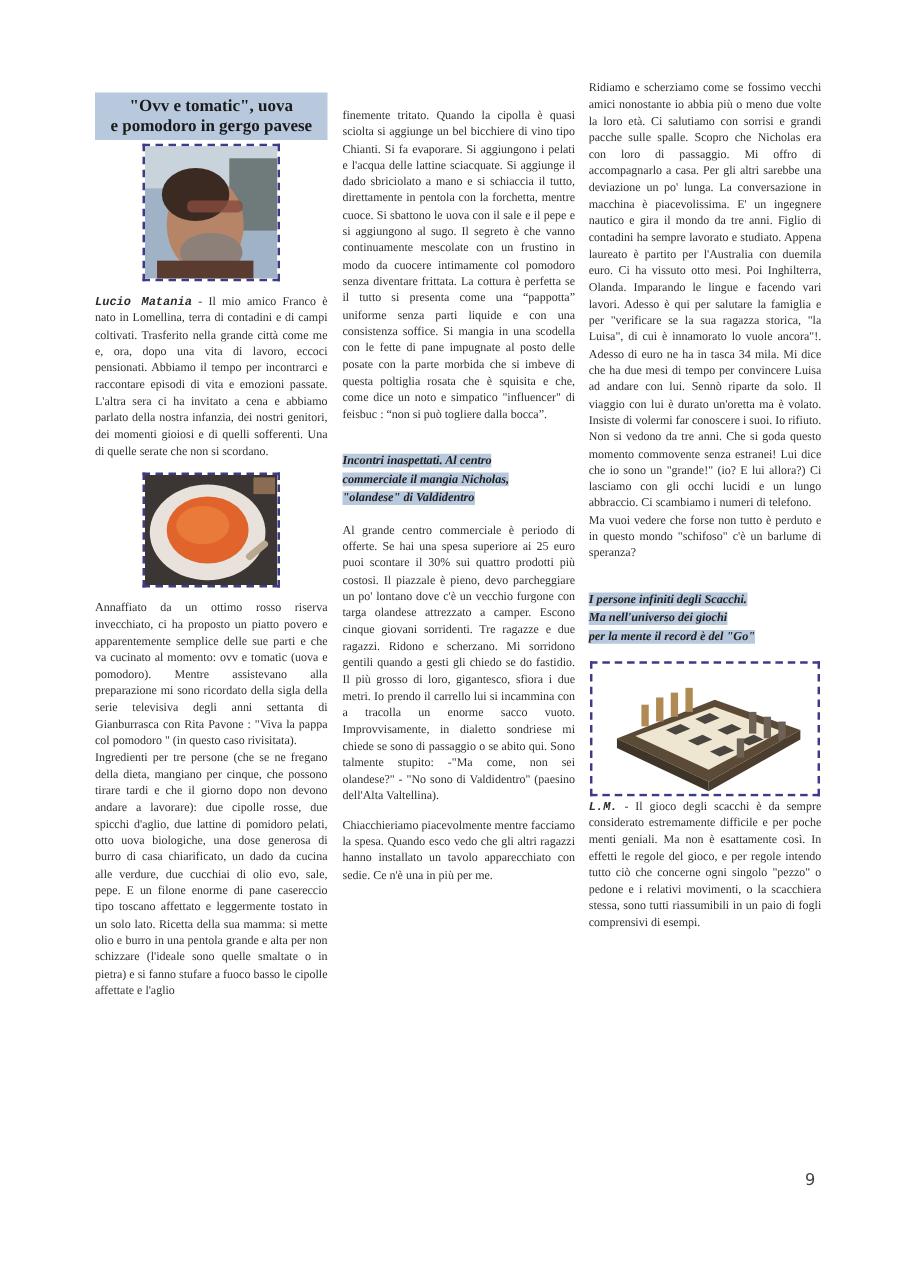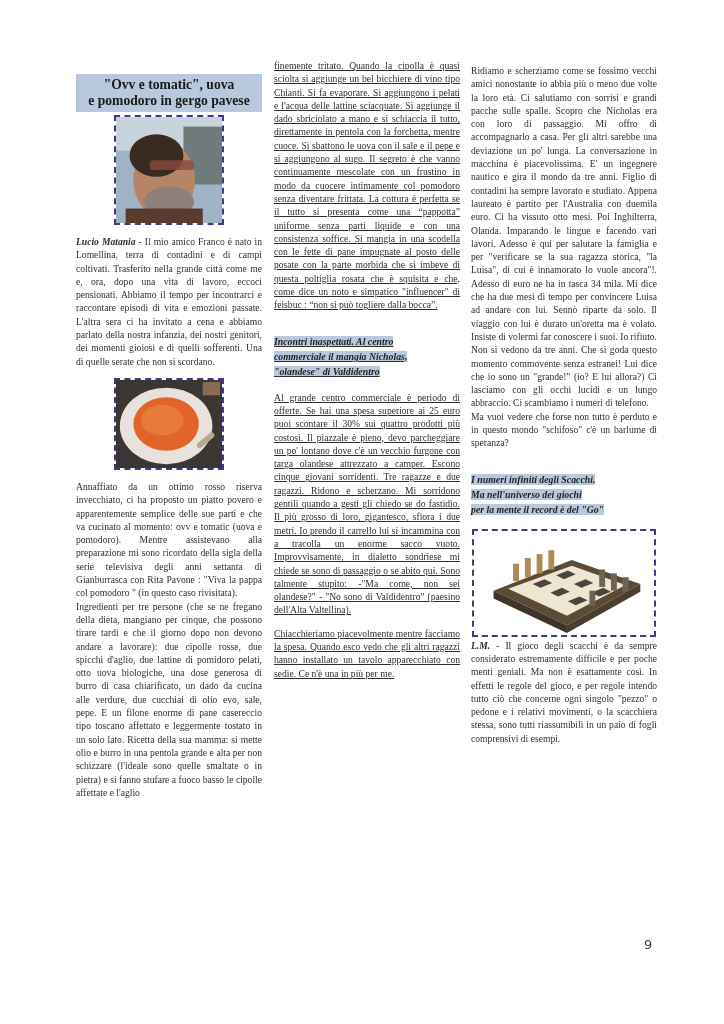--- a/index.html
+++ b/index.html
@@ -1,35 +1,35 @@
 <!DOCTYPE html>
 <html><head>
 <meta charset="utf-8">
 <style>
   html, body { margin:0; padding:0; background:#ffffff; }
   body { width:724px; height:1024px; position:relative; overflow:hidden;
          font-family:"DejaVu Serif", "Liberation Serif", serif; color:#2a2a2a; }
   .col { position:absolute; top:68px; width:186px; font-size:9.6px; line-height:13.3px;
          text-align:justify; font-family:"Liberation Serif", serif; color:#2f2f2f; }
   .c1 { left:76px; }
-  .c2 { left:274px; top:59px;text-decoration:underline; }
+  .c2 { left:274px; top:86px; }
   .c3 { left:471px; top:64px; }
   .col p { margin:0 0 10px 0; }
   .col p.tight { margin:0; }
   .title-box { background:#b9c9dd; text-align:center; font-weight:bold; font-size:13.6px;
                line-height:16px; padding:3px 2px; margin-top:6px; margin-bottom:3px;
                font-family:"Liberation Serif", serif; color:#1a1a1a; }
   .photo { border:2px dashed #3f3a86; margin:0 auto; box-sizing:border-box; position:relative; overflow:hidden; }
   .photo.portrait { width:110px; height:110px; }
   .photo.food { width:110px; height:92px; margin-top:10px; margin-bottom:10px; }
   .photo.chess { width:184px; height:108px; margin-top:8px; margin-bottom:2px; }
   .subhead { display:inline; background:#b9c9dd; font-style:italic; font-weight:bold;
              font-size:9.8px; line-height:15px; color:#1e1e1e; box-decoration-break:clone; }
   .subhead-wrap { margin:22px 0 12px 0; line-height:15px; }
-  .author { font-weight:bold; font-style:italic; }
+  .author { font-weight:bold; font-style:italic;font-family:Liberation Mono, monospace; }
   .page-num { position:absolute; left:644px; top:937px; font-size:13px; color:#444;
               font-family:"DejaVu Sans", sans-serif; }
   svg { display:block; width:100%; height:100%; }
 </style>
 </head>
 <body>
 
 <div class="col c1">
   <div class="title-box">
     <span>"Ovv e tomatic", uova</span><br>
@@ -70,21 +70,21 @@
     <span class="subhead">"olandese" di Valdidentro</span>
   </div>
   <p>Al grande centro commerciale è periodo di offerte. Se hai una spesa superiore ai 25 euro puoi scontare il 30% sui quattro prodotti più costosi. Il piazzale è pieno, devo parcheggiare un po' lontano dove c'è un vecchio furgone con targa olandese attrezzato a camper. Escono cinque giovani sorridenti. Tre ragazze e due ragazzi. Ridono e scherzano. Mi sorridono gentili quando a gesti gli chiedo se do fastidio. Il più grosso di loro, gigantesco, sfiora i due metri. Io prendo il carrello lui si incammina con a tracolla un enorme sacco vuoto. Improvvisamente, in dialetto sondriese mi chiede se sono di passaggio o se abito qui. Sono talmente stupito: -"Ma come, non sei olandese?" - "No sono di Valdidentro" (paesino dell'Alta Valtellina).</p>
   <p>Chiacchieriamo piacevolmente mentre facciamo la spesa. Quando esco vedo che gli altri ragazzi hanno installato un tavolo apparecchiato con sedie. Ce n'è una in più per me.</p>
 </div>
 
 <div class="col c3">
   <p class="tight">Ridiamo e scherziamo come se fossimo vecchi amici nonostante io abbia più o meno due volte la loro età. Ci salutiamo con sorrisi e grandi pacche sulle spalle. Scopro che Nicholas era con loro di passaggio. Mi offro di accompagnarlo a casa. Per gli altri sarebbe una deviazione un po' lunga. La conversazione in macchina è piacevolissima. E' un ingegnere nautico e gira il mondo da tre anni. Figlio di contadini ha sempre lavorato e studiato. Appena laureato è partito per l'Australia con duemila euro. Ci ha vissuto otto mesi. Poi Inghilterra, Olanda. Imparando le lingue e facendo vari lavori. Adesso è qui per salutare la famiglia e per "verificare se la sua ragazza storica, "la Luisa", di cui è innamorato lo vuole ancora"!. Adesso di euro ne ha in tasca 34 mila. Mi dice che ha due mesi di tempo per convincere Luisa ad andare con lui. Sennò riparte da solo. Il viaggio con lui è durato un'oretta ma è volato. Insiste di volermi far conoscere i suoi. Io rifiuto. Non si vedono da tre anni. Che si goda questo momento commovente senza estranei! Lui dice che io sono un "grande!" (io? E lui allora?) Ci lasciamo con gli occhi lucidi e un lungo abbraccio. Ci scambiamo i numeri di telefono.</p>
   <p>Ma vuoi vedere che forse non tutto è perduto e in questo mondo "schifoso" c'è un barlume di speranza?</p>
   <div class="subhead-wrap">
-    <span class="subhead">I numeri infiniti degli Scacchi.</span><br>
+    <span class="subhead">I persone infiniti degli Scacchi.</span><br>
     <span class="subhead">Ma nell'universo dei giochi</span><br>
     <span class="subhead">per la mente il record è del "Go"</span>
   </div>
   <div class="photo chess">
     <svg viewBox="0 0 184 108" preserveAspectRatio="none">
       <rect x="0" y="0" width="184" height="108" fill="#ffffff"></rect>
       <polygon points="20,62 100,30 170,55 95,98" fill="#5a4a36"></polygon>
       <polygon points="35,60 100,36 155,56 95,88" fill="#efe6d2"></polygon>
       <g fill="#2f2a26" opacity="0.85">
         <polygon points="60,55 72,50 80,54 68,59"></polygon>

